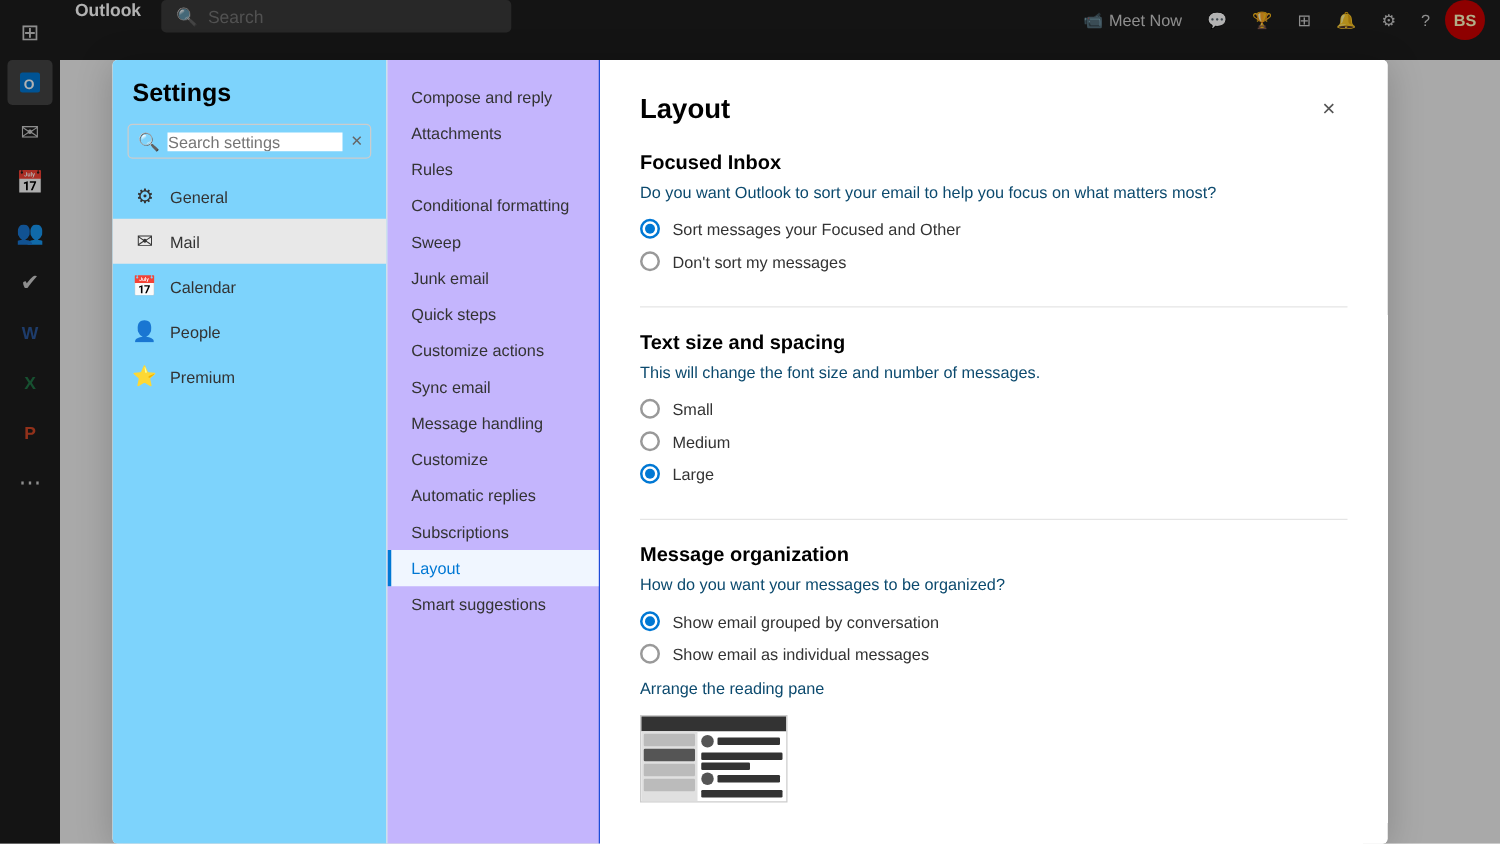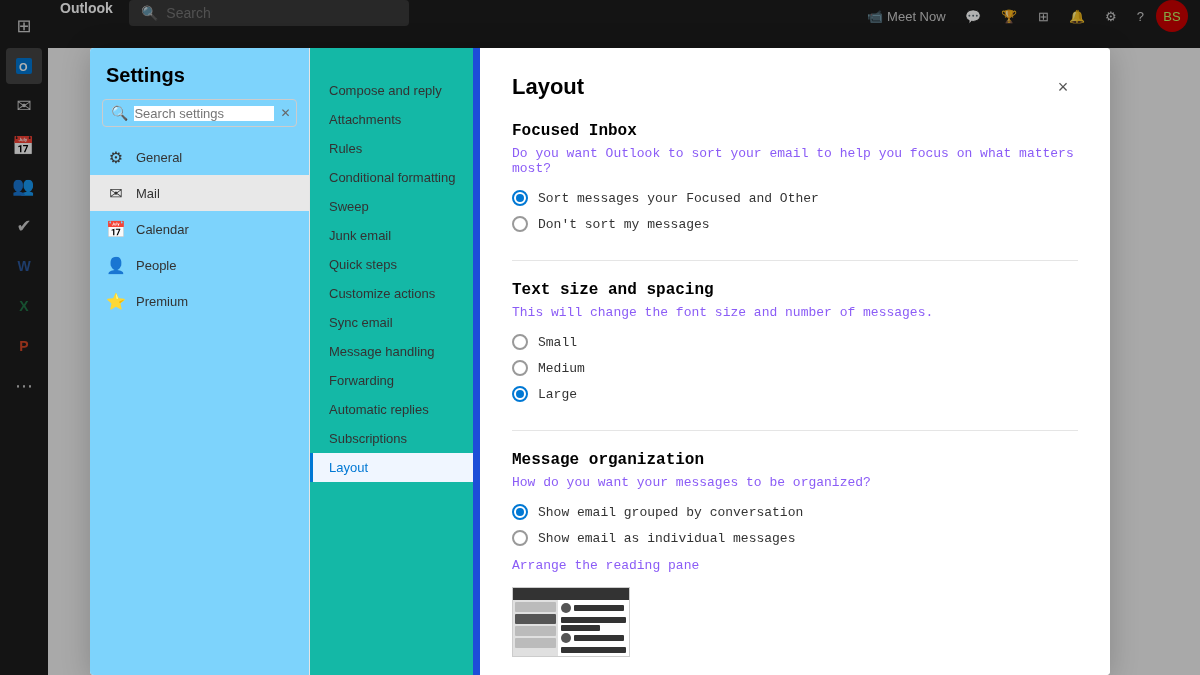--- a/index.html
+++ b/index.html
@@ -95,26 +95,26 @@
       border-radius: 4px;
       display: flex;
       align-items: center;
       gap: 4px;
     }
     .topbar-avatar {
       width: 32px;
       height: 32px;
       border-radius: 50%;
       background: #c00;
-      color: #bef264;
+      color: #fef9c3;
       display: flex;
       align-items: center;
       justify-content: center;
       font-size: 13px;
-      font-weight: 400;
+      font-weight: 700;
     }
 
     
     .bg-content {
       position: absolute;
       left: 48px;
       top: 48px;
       right: 0;
       bottom: 0;
       background: #f3f3f3;
@@ -201,23 +201,23 @@
       height: 20px;
       display: flex;
       align-items: center;
       justify-content: center;
       font-size: 16px;
     }
 
     
     .settings-middle {
       width: 170px;
-      background: #14b8a6;
-      border-right: 7px solid #1d4ed8;
-      padding: 28px 0;
+      background: #c4b5fd;
+      border-right: 1px solid #1d4ed8;
+      padding: 15px 0;
       overflow-y: auto;
     }
     .settings-middle-item {
       padding: 7px 16px;
       cursor: pointer;
       font-size: 13px;
       color: #333;
       border-left: 3px solid transparent;
     }
     .settings-middle-item.active {
@@ -255,31 +255,30 @@
       color: #555;
       display: flex;
       align-items: center;
       justify-content: center;
       border-radius: 4px;
     }
 
     
     .section {
       margin-bottom: 28px;
-      font-family: Liberation Mono, monospace;
     }
     .section-title {
       font-size: 16px;
       font-weight: 600;
       color: #000;
       margin-bottom: 6px;
     }
     .section-desc {
       font-size: 13px;
-      color: #8b5cf6;
+      color: #0c4a6e;
       margin-bottom: 14px;
     }
     .divider {
       height: 1px;
       background: #e5e5e5;
       margin: 20px 0;
     }
 
     
     .radio-option {
@@ -467,24 +466,25 @@
     <div class="settings-middle-item">Compose and reply</div>
     <div class="settings-middle-item">Attachments</div>
     <div class="settings-middle-item">Rules</div>
     <div class="settings-middle-item">Conditional formatting</div>
     <div class="settings-middle-item">Sweep</div>
     <div class="settings-middle-item">Junk email</div>
     <div class="settings-middle-item">Quick steps</div>
     <div class="settings-middle-item">Customize actions</div>
     <div class="settings-middle-item">Sync email</div>
     <div class="settings-middle-item">Message handling</div>
-    <div class="settings-middle-item">Forwarding</div>
+    <div class="settings-middle-item">Customize</div>
     <div class="settings-middle-item">Automatic replies</div>
     <div class="settings-middle-item">Subscriptions</div>
     <div class="settings-middle-item active">Layout</div>
+    <div class="settings-middle-item">Smart suggestions</div>
   </div>
 
   <div class="settings-content">
     <div class="settings-content-header">
       <h1 class="settings-content-title">Layout</h1>
       <button class="settings-close">×</button>
     </div>
 
     <div class="section">
       <div class="section-title">Focused Inbox</div>

